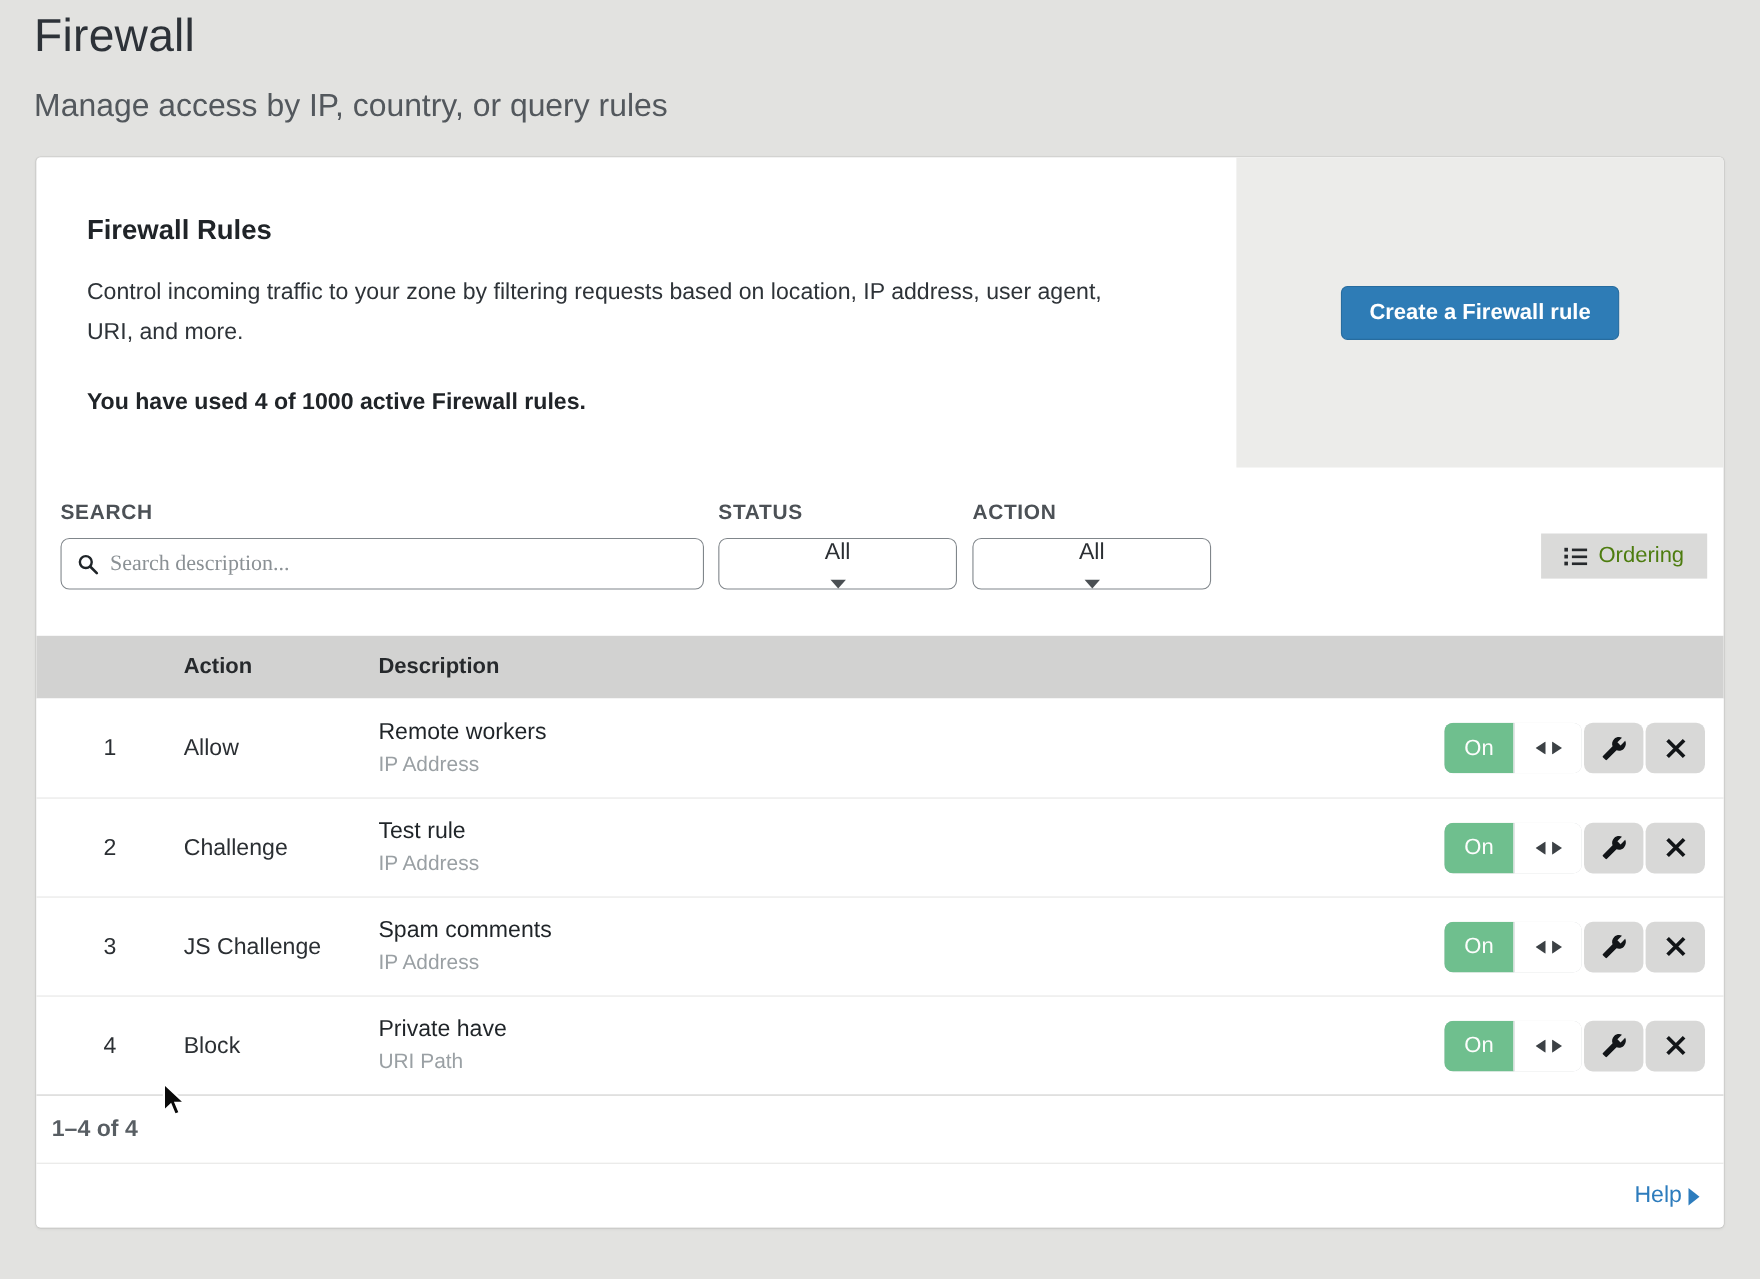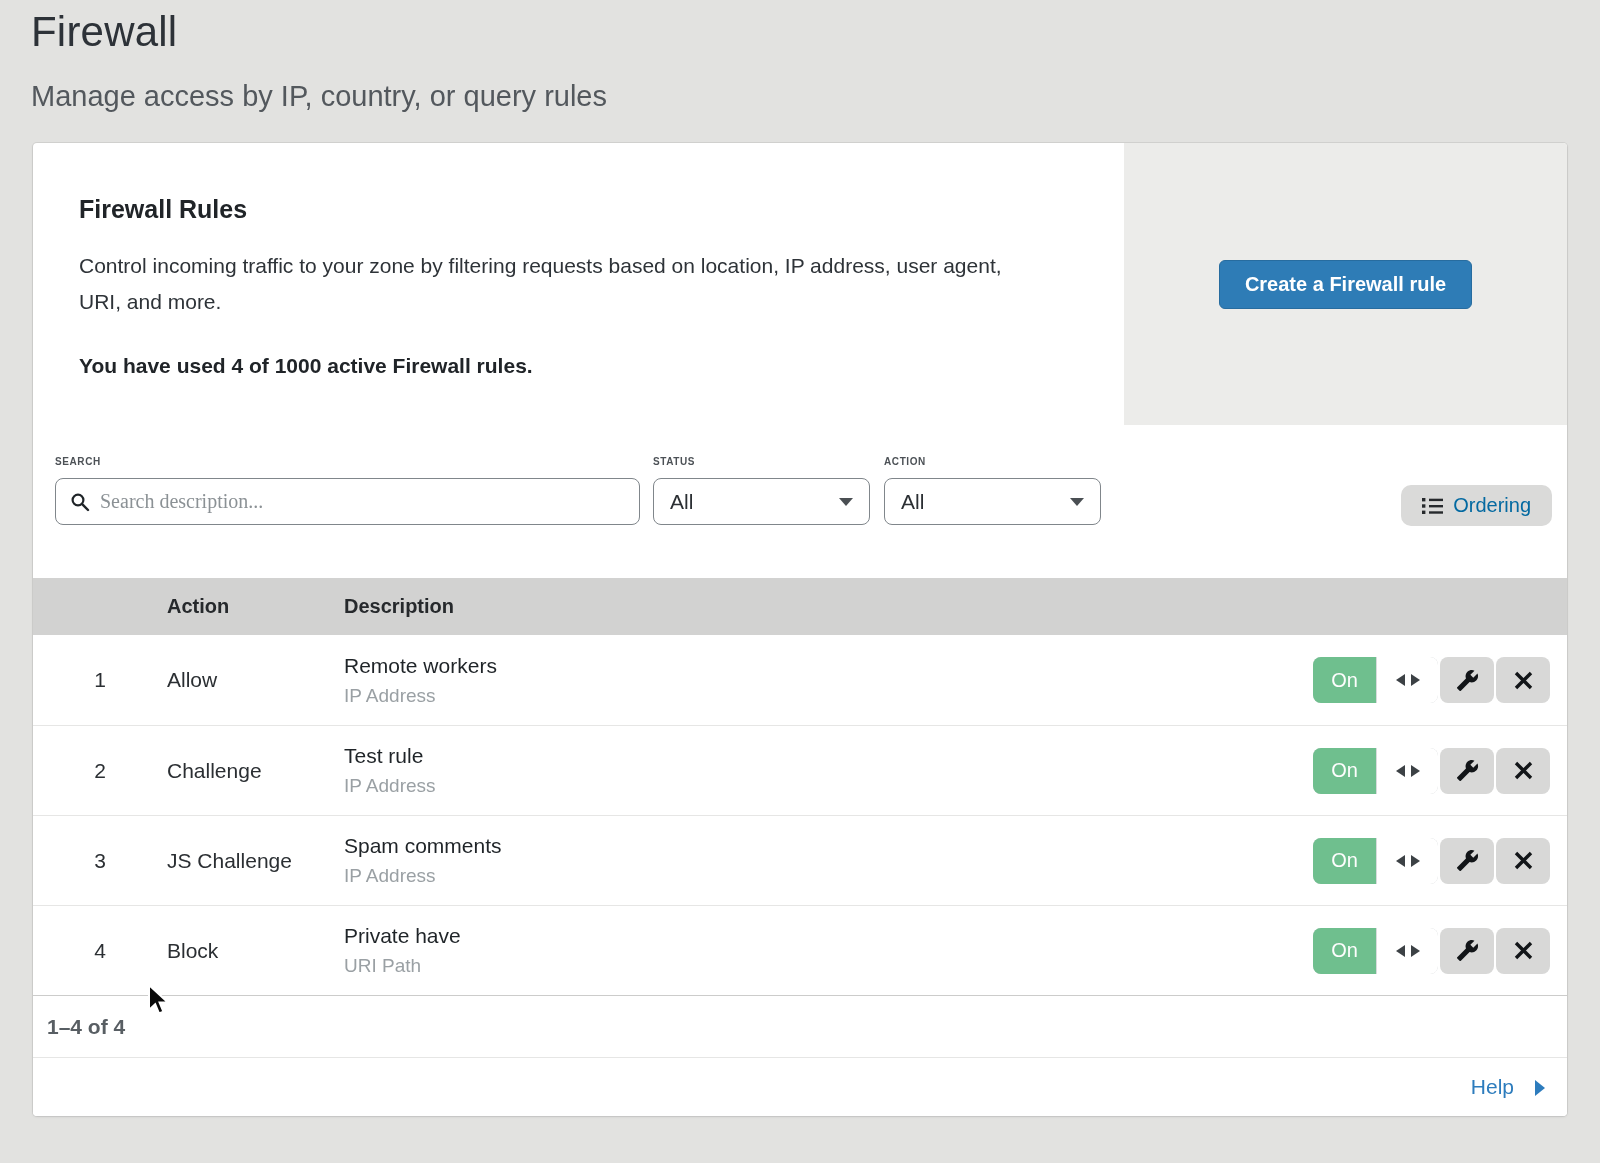--- a/index.html
+++ b/index.html
@@ -70,21 +70,21 @@
 
   
   .filters {
     height: 153px;
     padding: 31px 15px 0 22px;
     display: flex;
     align-items: flex-start;
   }
   .filter-group { display: flex; flex-direction: column; }
   .filter-label {
-    font-size: 10px;
+    font-size: 19px;
     font-weight: 700;
     letter-spacing: 0.6px;
     color: #4c5156;
     margin-bottom: 11px;
   }
   .search-box {
     width: 585px;
     height: 47px;
     border: 1px solid #80868b;
     border-radius: 8px;
@@ -111,41 +111,42 @@
     border-radius: 8px;
     background: #fff;
     display: flex;
     align-items: center;
     justify-content: space-between;
     padding: 0 16px;
     margin-right: 14px;
     font-size: 21px;
     color: #2b2f33;
     cursor: pointer;
+    flex-direction: column;
   }
   .caret-down {
     width: 0; height: 0;
     border-left: 7px solid transparent;
     border-right: 7px solid transparent;
     border-top: 8px solid #4a4f53;
   }
   .ordering-btn {
     margin-left: auto;
     margin-top: 29px;
     height: 41px;
     background: #dadad9;
     border: none;
-    border-radius: 10px;
+    border-radius: 0;
     padding: 0 21px;
     display: flex;
     align-items: center;
     gap: 10px;
     font-family: "Liberation Sans", sans-serif;
     font-size: 20px;
-    color: #0369a1;
+    color: #4d7c0f;
     cursor: pointer;
     text-align: right;
   }
 
   
   .table-header {
     height: 57px;
     background: #d2d2d1;
     display: flex;
     align-items: center;
@@ -233,21 +234,21 @@
     border-top: 1px solid #e6e6e5;
     display: flex;
     align-items: center;
     justify-content: flex-end;
     padding-right: 22px;
     background: #fff;
   }
   .help-link {
     display: flex;
     align-items: center;
-    gap: 21px;
+    gap: 6px;
     font-size: 21px;
     color: #2d7cbd;
     text-decoration: none;
     cursor: pointer;
   }
   .help-arrow {
     width: 0; height: 0;
     border-top: 8px solid transparent;
     border-bottom: 8px solid transparent;
     border-left: 10px solid #2d7cbd;

